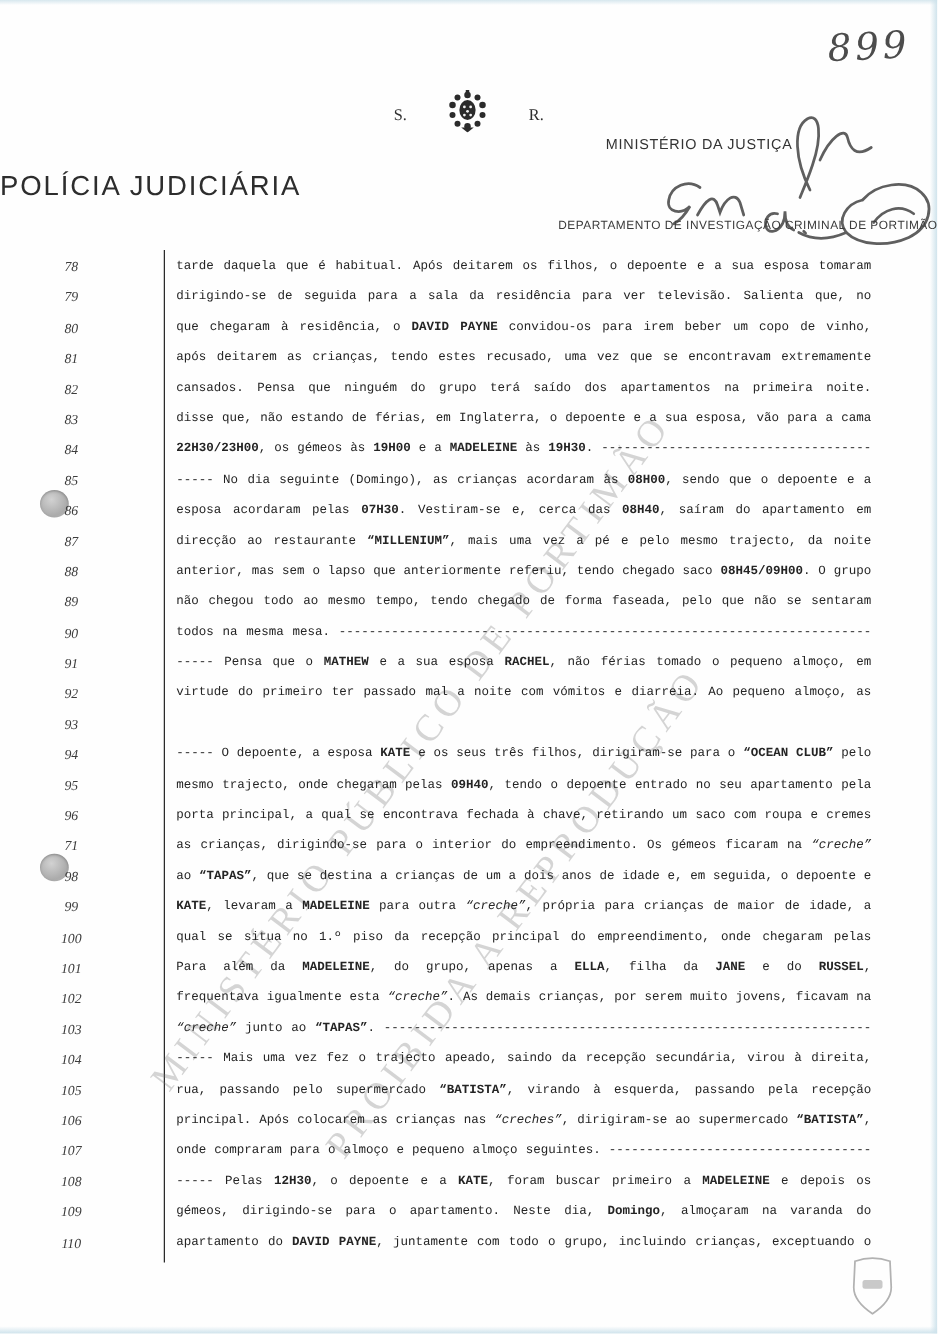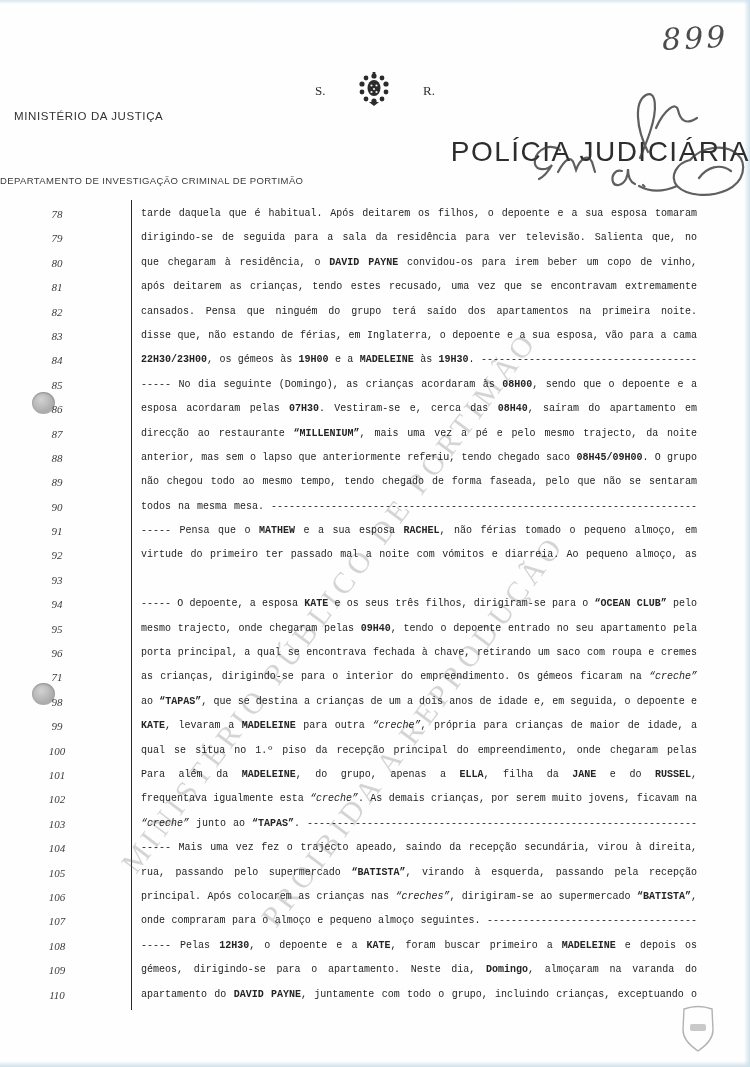--- a/index.html
+++ b/index.html
@@ -10,25 +10,25 @@
   
   .edge-right{position:absolute;right:0;top:0;width:6px;height:100%;
     background:linear-gradient(to left,#cde2eb,rgba(255,255,255,0));}
   .edge-bottom{position:absolute;left:0;bottom:0;width:100%;height:6px;
     background:linear-gradient(to top,#cde2eb,rgba(255,255,255,0));}
   .edge-top{position:absolute;left:0;top:0;width:100%;height:4px;
     background:linear-gradient(to bottom,#d7e7ee,rgba(255,255,255,0));}
   .crest-row{position:absolute;left:315px;top:72px;width:120px;display:flex;
     align-items:center;justify-content:space-between;}
   .sr{font-size:13px;color:#2e2e2e;font-family:"Liberation Serif",serif;}
-  .ministry{position:absolute;left:14px;top:110px;width:630px;text-align:left;
+  .ministry{position:absolute;left:4px;top:110px;width:630px;text-align:right;
     font-family:"Liberation Sans",sans-serif;font-size:11.5px;letter-spacing:.6px;color:#333;}
-  .pj-title{position:absolute;left:0;top:136px;width:750px;text-align:right;
-    font-family:"Liberation Sans",sans-serif;font-size:28px;letter-spacing:1.5px;color:#2d2d2d;}
-  .dept{position:absolute;left:0;top:175px;width:750px;text-align:left;
+  .pj-title{position:absolute;left:0;top:136px;width:750px;text-align:left;
+    font-family:"Liberation Sans",sans-serif;font-size:22px;letter-spacing:1.5px;color:#2d2d2d;}
+  .dept{position:absolute;left:0;top:175px;width:750px;text-align:right;
     font-family:"Liberation Sans",sans-serif;font-size:9.5px;letter-spacing:.4px;color:#3a3a3a;}
 
   
   .hw-pagenum{position:absolute;left:662px;top:20px;width:80px;
     font-family:"DejaVu Serif",serif;font-style:italic;font-size:30px;
     letter-spacing:3px;color:#4c4c4c;transform:rotate(-3deg);}
 
   
   .wm{position:absolute;white-space:nowrap;font-family:"Liberation Serif",serif;
     font-size:30px;letter-spacing:5px;color:rgba(115,115,115,0.30);

